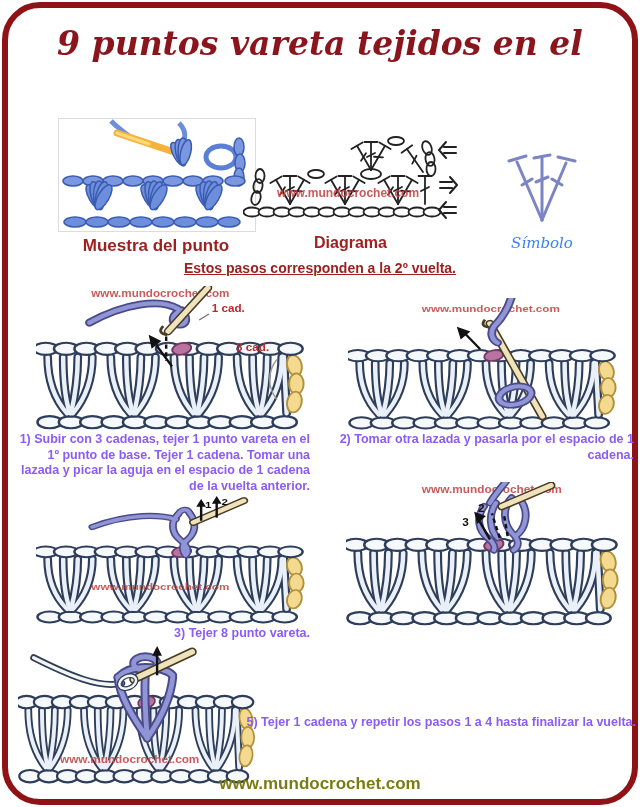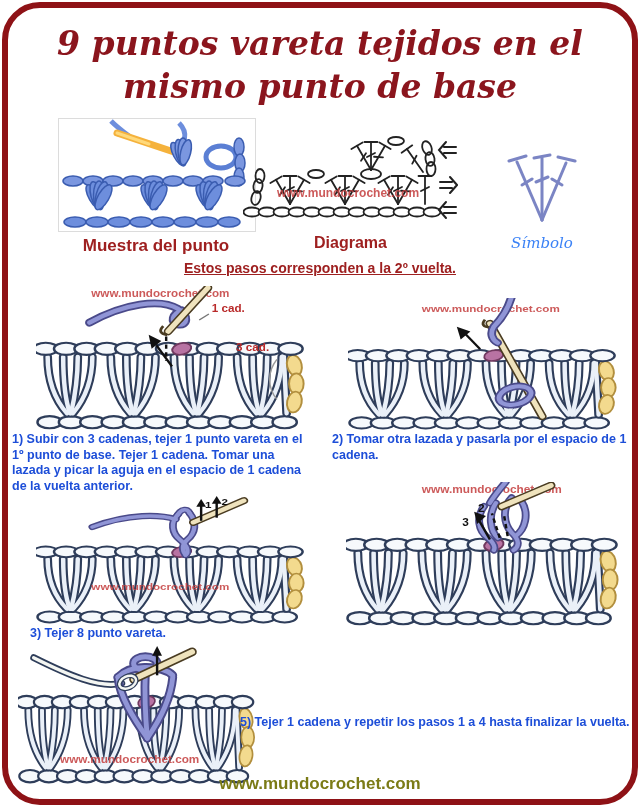--- a/index.html
+++ b/index.html
@@ -14,22 +14,22 @@
   .photo-wrap{position:absolute;left:24px;top:118px;width:196px;padding-left:34px;}
   .photo{width:196px;height:112px;background:#fff;border:1px solid #dcdcdc;display:block;}
   .photo-caption{font-size:17px;margin-top:4px;}
   .diagram-wrap{position:absolute;left:243px;top:128px;width:215px;}
   .diagram-caption{font-size:16px;margin-top:6px;}
   .symbol-wrap{position:absolute;left:498px;top:146px;width:88px;}
   .symbol-caption{font-family:"DejaVu Serif",serif;font-style:italic;font-weight:normal;
                   font-size:15px;color:#3b82f6;text-align:center;margin-top:4px;}
   .heading{position:absolute;top:260px;left:0;right:0;text-align:center;
            font-size:14px;font-weight:bold;color:#9e2020;text-decoration:underline;}
-  .step-text{position:absolute;color:#1d4ed8;font-weight:bold;font-size:12.5px;
-             line-height:15.5px;text-align:left;}
+  .step-text{position:absolute;color:#8b5cf6;font-weight:bold;font-size:12.5px;
+             line-height:15.5px;text-align:right;}
   .s1t{left:12px;top:432px;width:298px;}
   .s2t{left:332px;top:432px;width:302px;}
   .s3t{left:30px;top:626px;width:280px;}
   .s4t{left:332px;top:629px;width:302px;}
   .s5t{left:240px;top:715px;width:396px;}
   .footer{position:absolute;top:774px;left:0;right:0;text-align:center;
           font-size:17px;font-weight:bold;color:#7b7b16;}
   .illus{position:absolute;display:block;}
   svg text{font-family:"Liberation Sans",sans-serif;}
   .wm{fill:#c64444;opacity:.88;font-size:12px;font-weight:bold;}
@@ -106,21 +106,20 @@
         <line x1="0" y1="0" x2="0" y2="-28"></line>
         <line x1="-6.5" y1="-28" x2="6.5" y2="-28"></line>
         <line x1="-4" y1="-13" x2="4" y2="-17"></line>
       </g>
       <ellipse id="dg-ch" cx="0" cy="0" rx="8.5" ry="4.5"></ellipse>
     </defs>
   </svg>
 
   <div class="title">
     <div>9 puntos vareta tejidos en el</div>
-    <div>mismo punto de base</div>
   </div>
 
   <div class="photo-wrap">
     <svg class="photo" viewBox="0 0 196 112">
       <rect x="0" y="0" width="196" height="112" fill="#ffffff"></rect>
       <g stroke="#3a5cb0" stroke-width="1.5" fill="#6d8edd">
         <path d="M52 2 C60 10 66 14 74 20" fill="none" stroke="#6d8edd" stroke-width="5"></path>
         <path d="M120 4 C130 14 126 26 116 32" fill="none" stroke="#6d8edd" stroke-width="5"></path>
       </g>
       <path d="M58 14 L118 34" stroke="#f5b23c" stroke-width="7" stroke-linecap="round" fill="none"></path>

